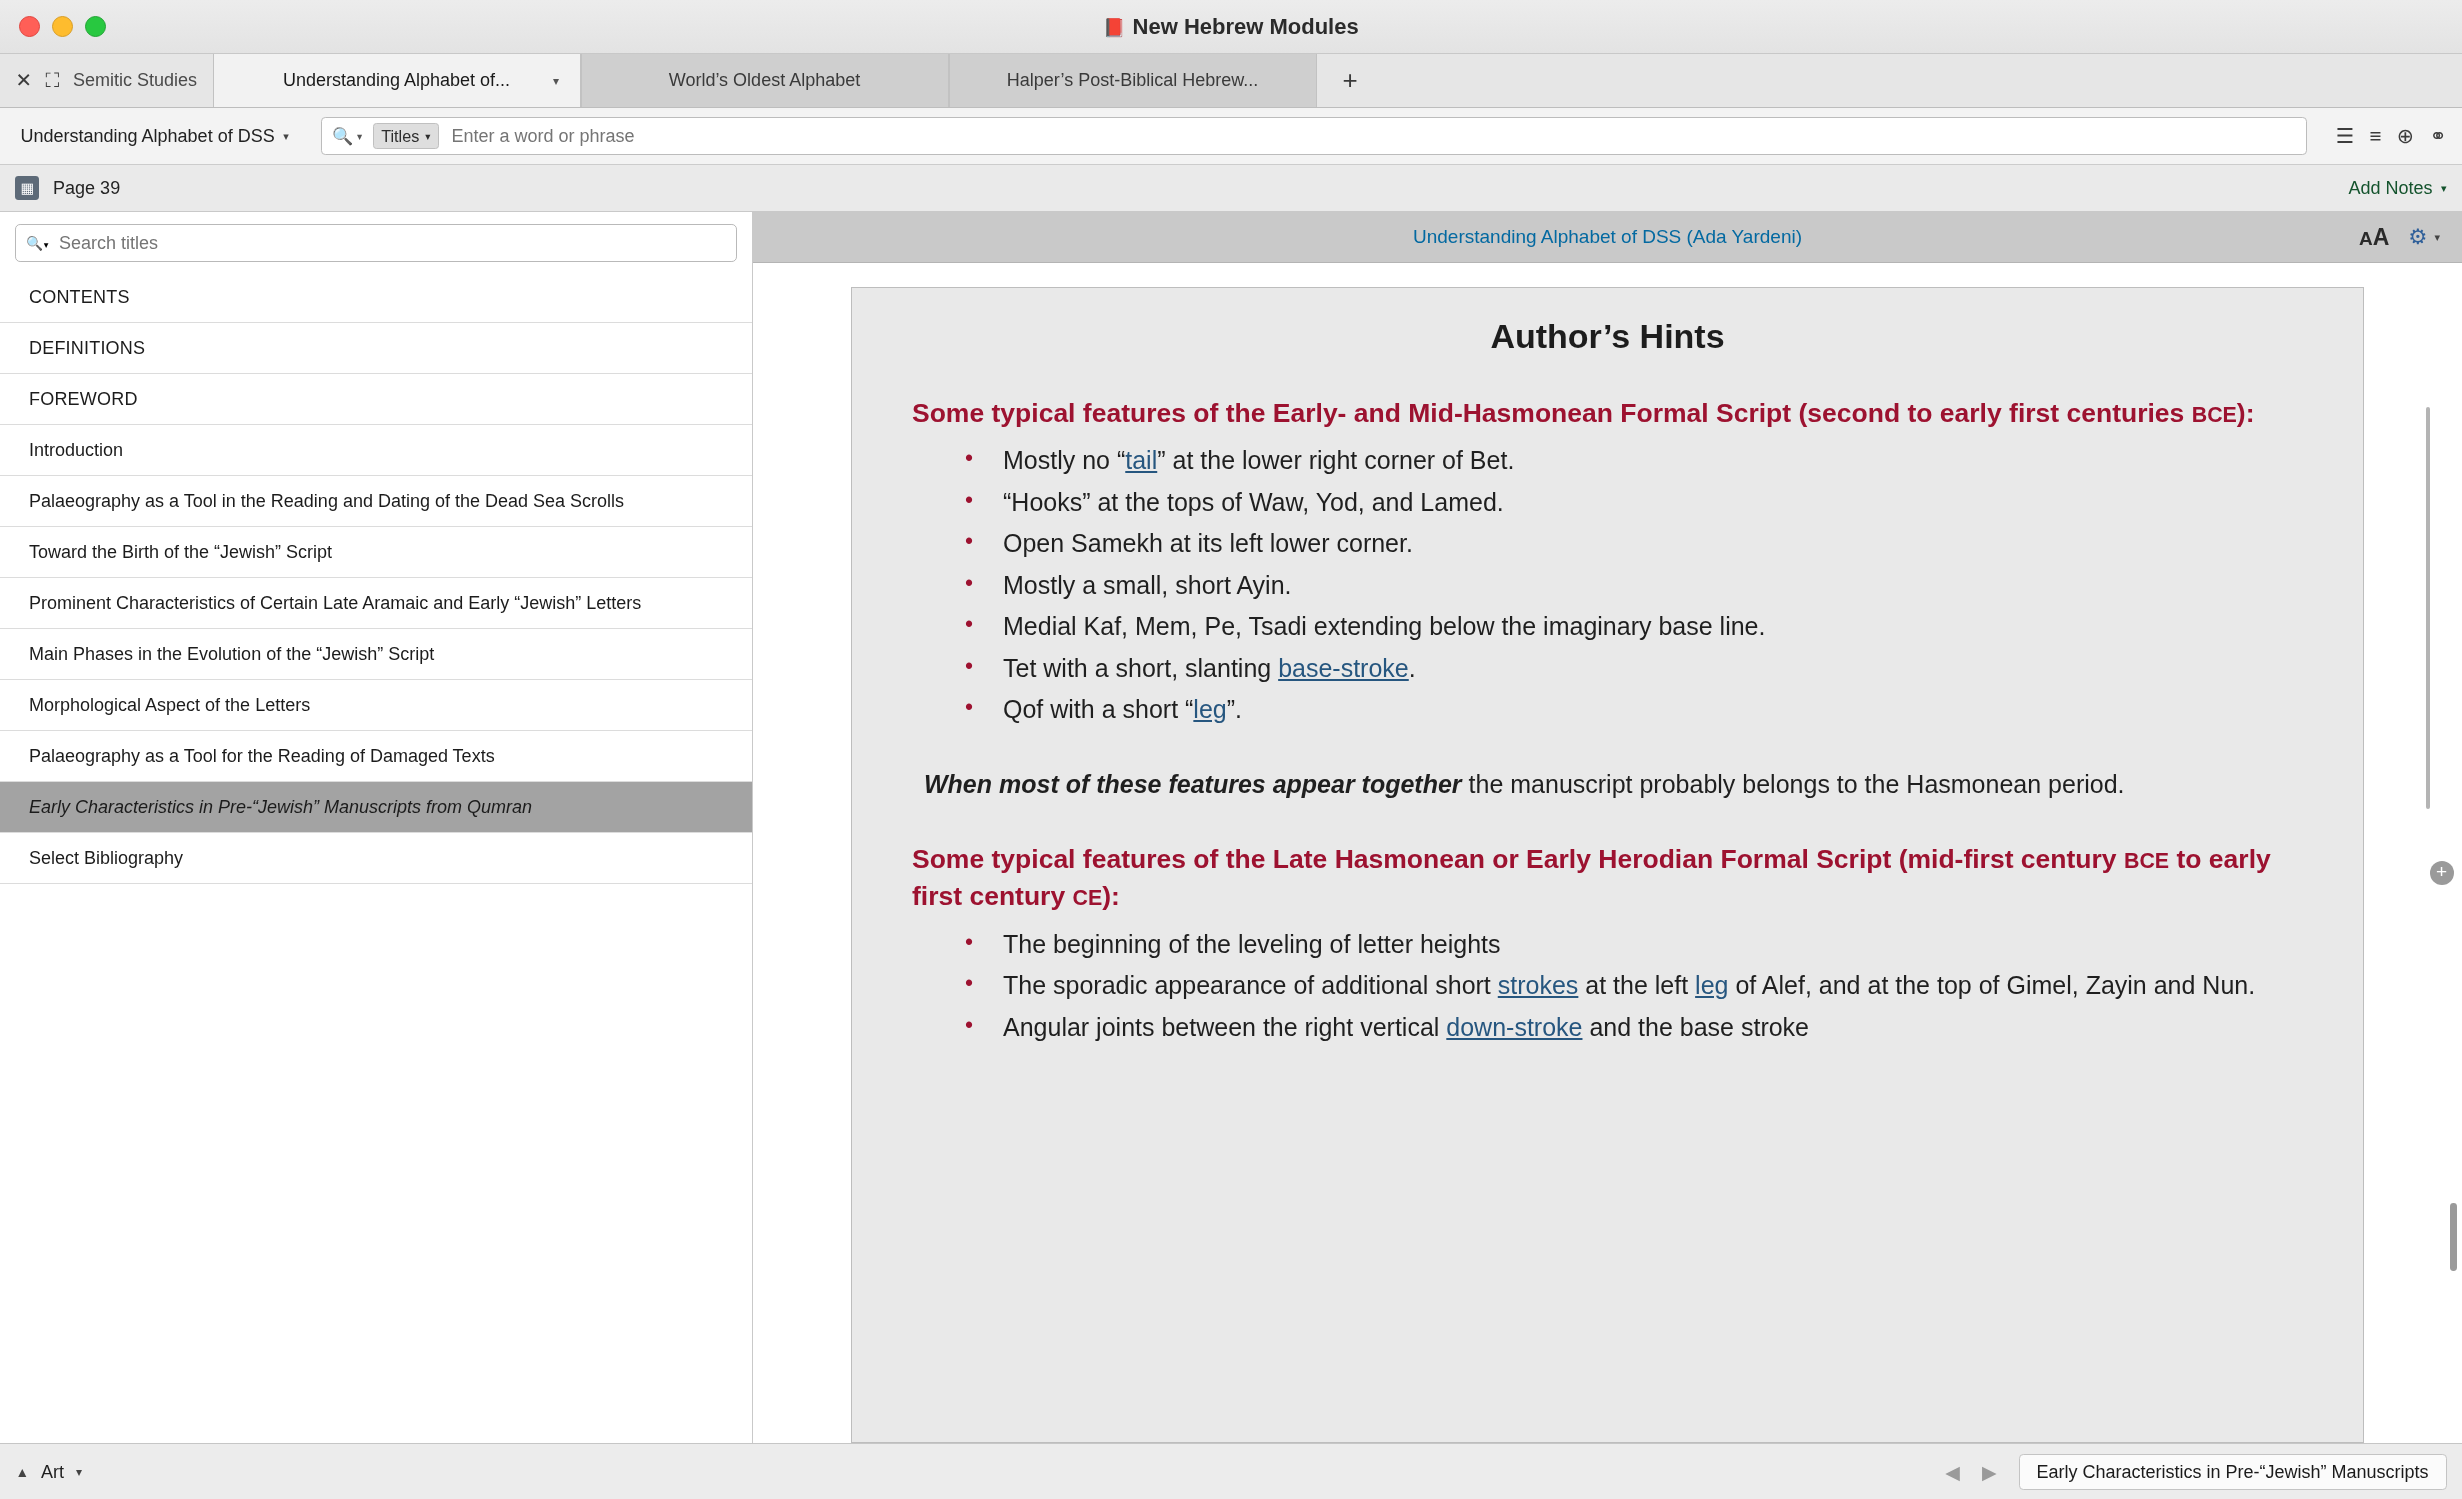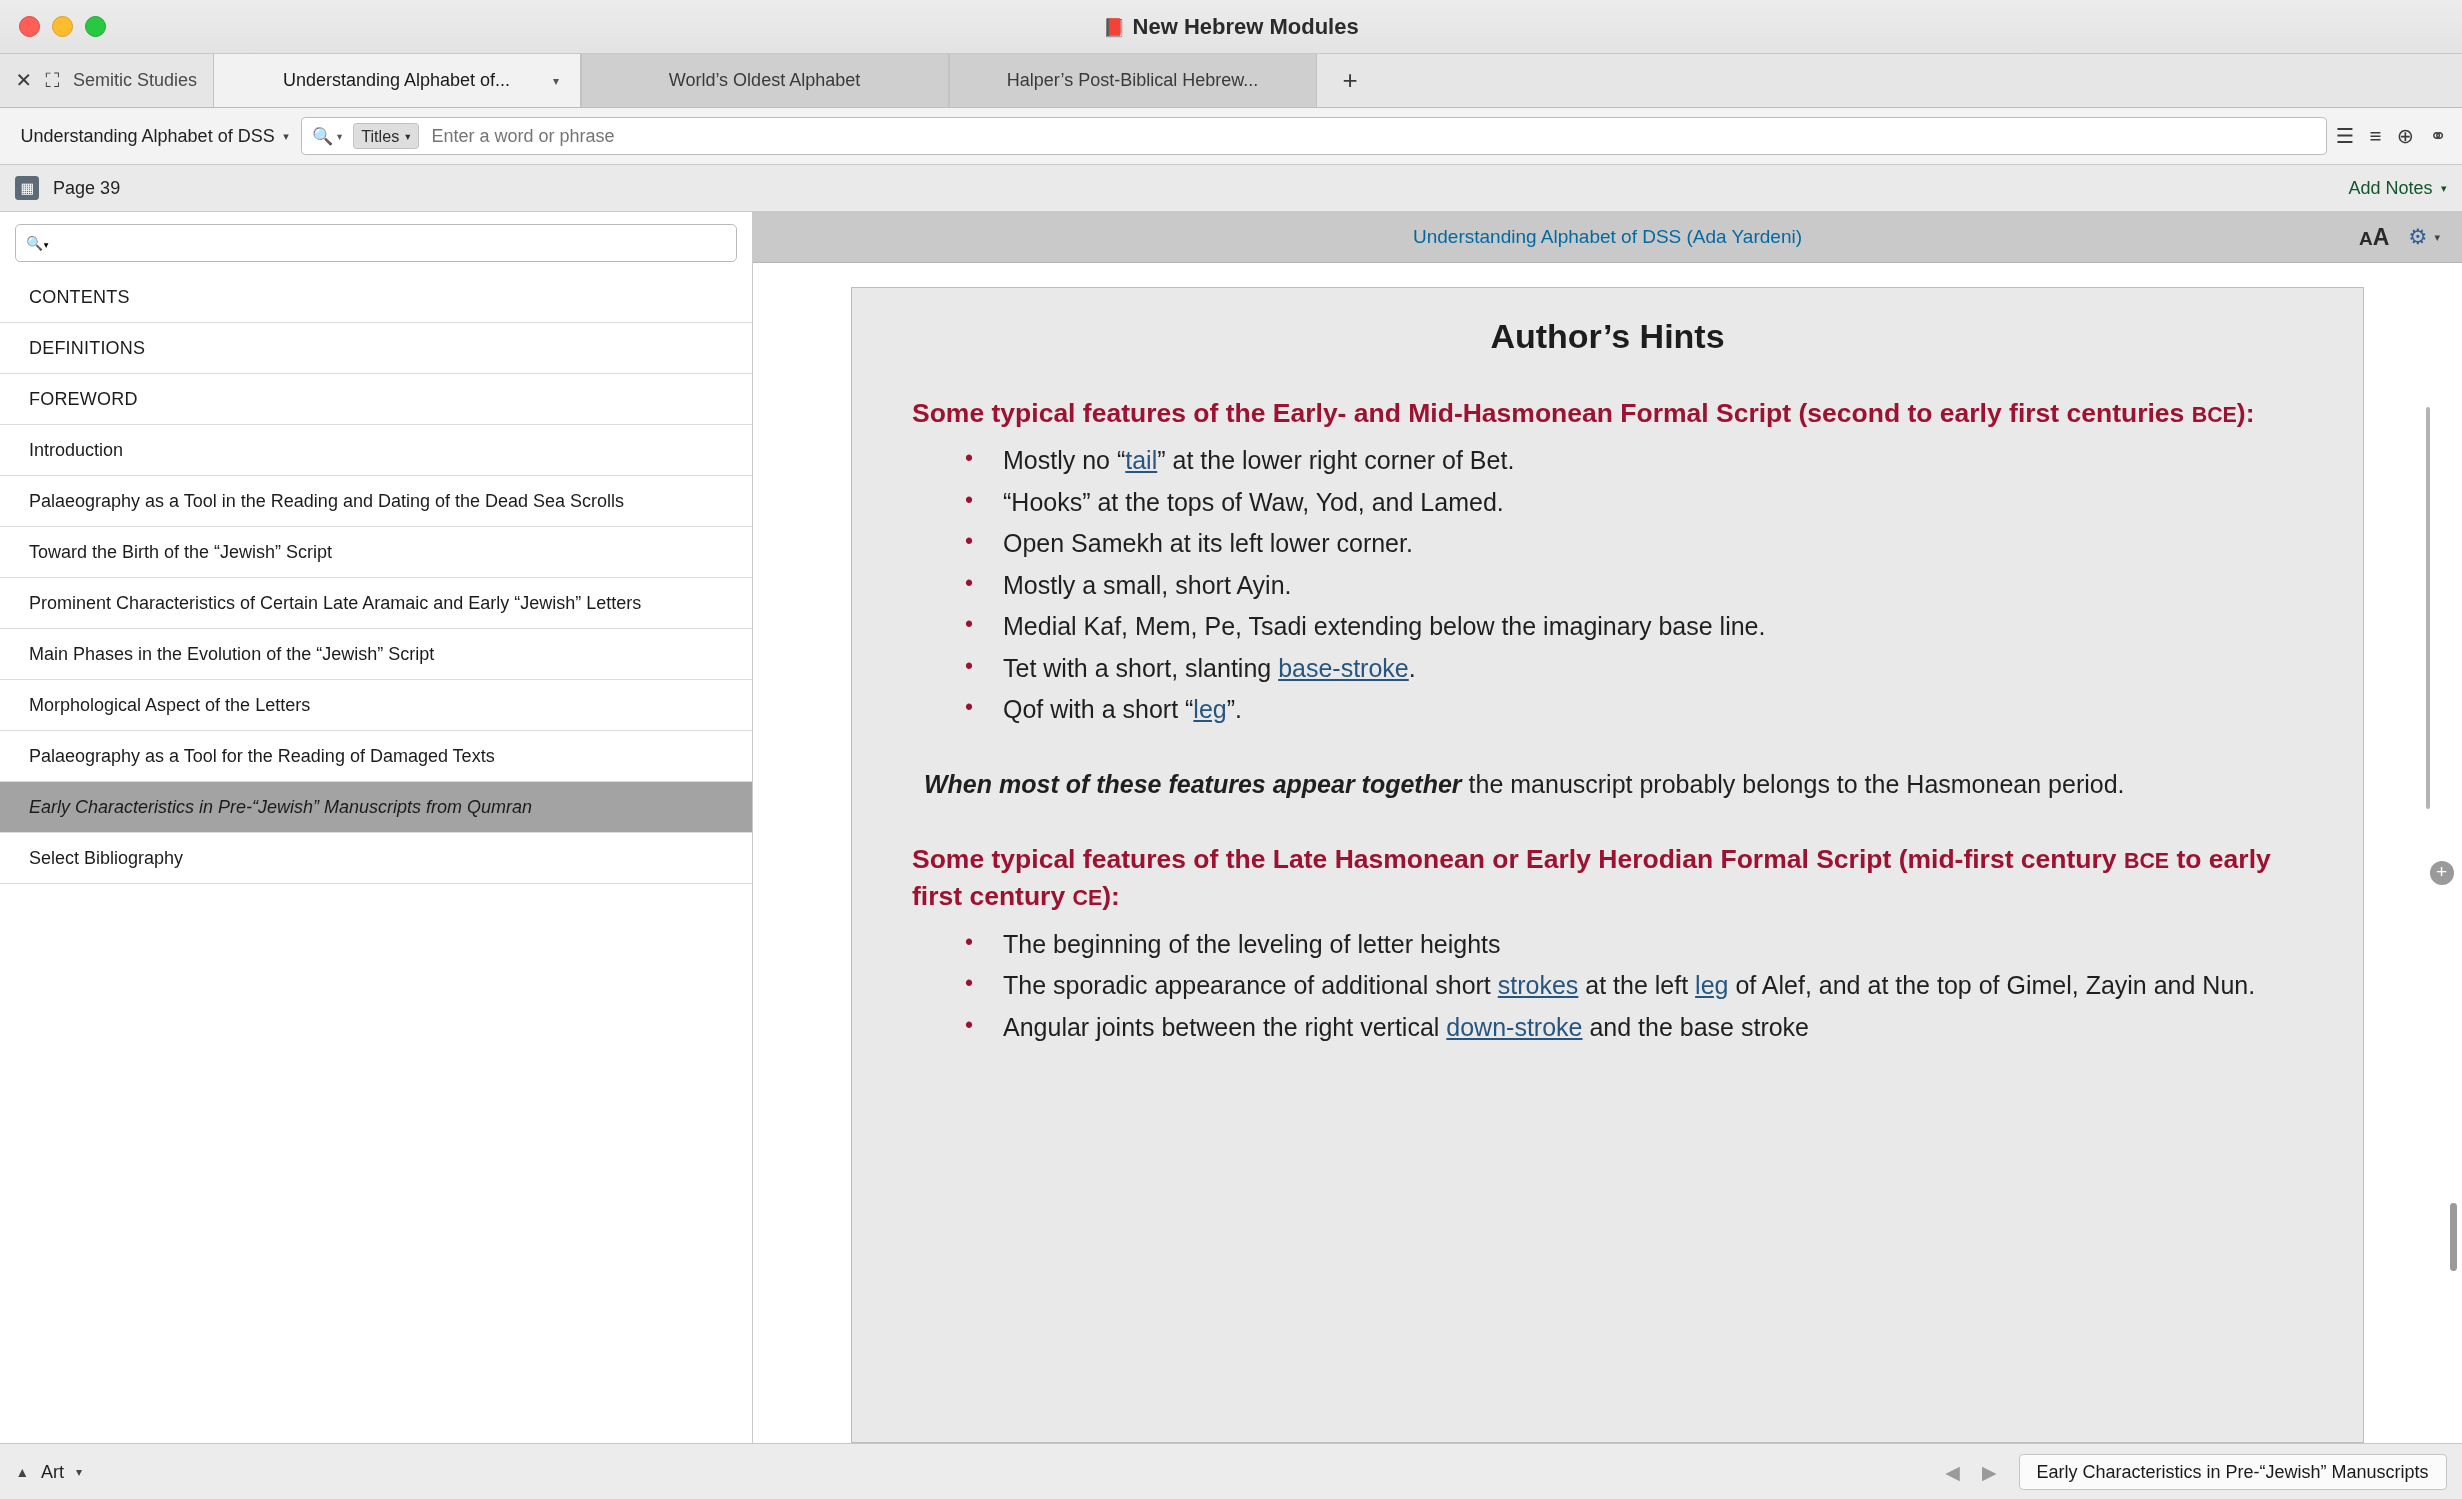--- a/index.html
+++ b/index.html
@@ -126,21 +126,21 @@
   }
 
   
   .searchbar {
     height: 56px;
     background: #f3f3f3;
     border-bottom: 0.9px solid #cccccc;
     display: flex;
     align-items: center;
     padding: 0 15.4px;
-    gap: 4px;
+    gap: 24px;
     flex: none;
   }
   .module-select {
     display: flex;
     align-items: center;
     gap: 8.5px;
     font-size: 18px;
     color: #222;
     padding: 5.1px 8.5px 5.1px 5.1px;
   }
@@ -534,20 +534,21 @@
       <span class="caret">▾</span>
     </div>
   </div>
 
   <div class="body">
 
     <div class="sidebar">
       <div class="sidebar-search">
         <div class="sidebar-search-box">
           <span>🔍<span style="font-size:9.4px">▾</span></span>
+          <input type="text" placeholder="Search titles" style="">
         </div>
       </div>
       <div class="toc">
         <div class="toc-item caps">
             <span>CONTENTS</span>
           </div>
         <div class="toc-item caps">
             <span>DEFINITIONS</span>
           </div>
         <div class="toc-item caps">

